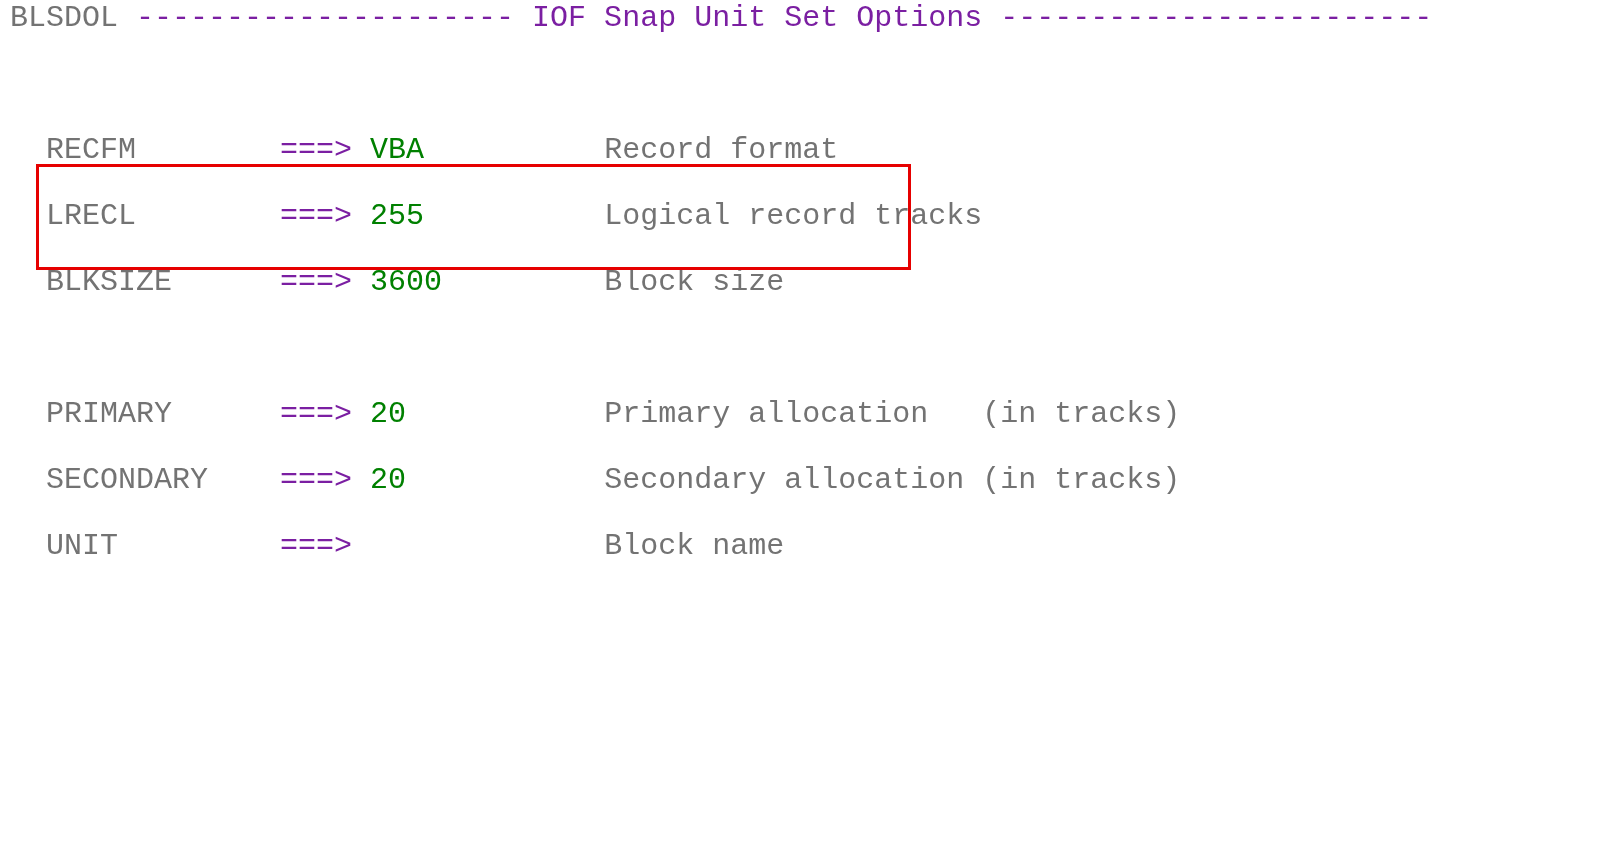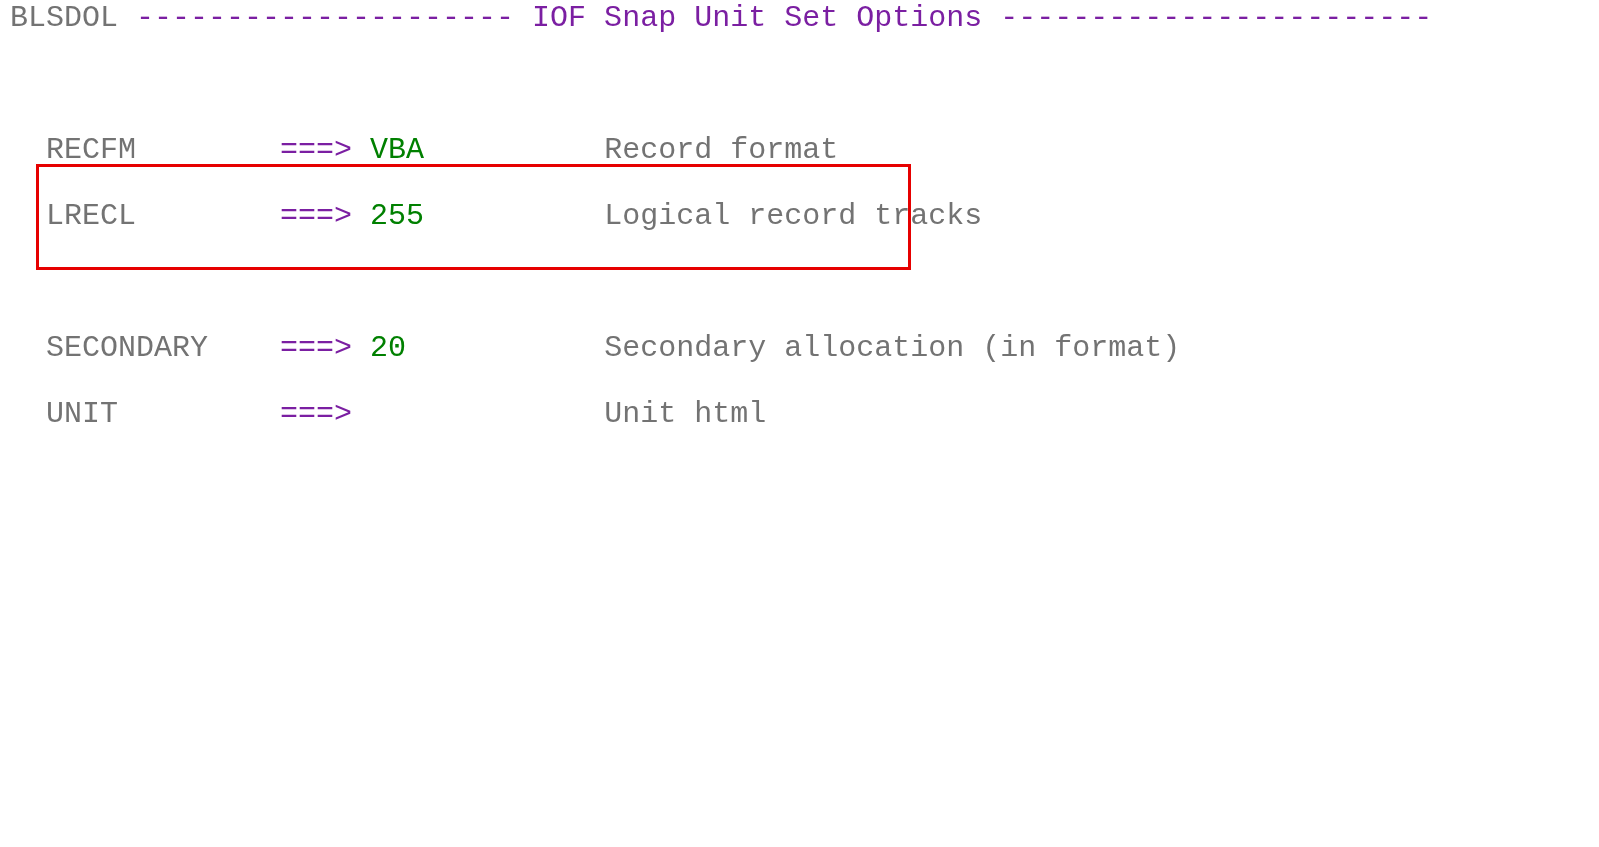--- a/index.html
+++ b/index.html
@@ -32,23 +32,25 @@
     box-sizing: border-box;
   }
 </style>
 </head>
 <body>
 
 <pre class="term"><span class="row"><span class="blue">BLSDOL</span> <span class="purple">---------------------</span><span class="purple"> IOF Snap Unit Set Options </span><span class="purple">------------------------</span></span>
 <span class="row"> </span>
 <span class="row"><span class="indent"></span><span class="blue">RECFM       </span> <span class="purple">===&gt;</span> <span class="green">VBA</span>          <span class="blue">Record format</span></span>
 <span class="row"><span class="indent"></span><span class="blue">LRECL       </span> <span class="purple">===&gt;</span> <span class="green">255</span>          <span class="blue">Logical record tracks</span></span>
+<span class="row"><span class="indent"></span><span class="blue">BLKSIZE     </span> <span class="purple">===&gt;</span> <span class="green">3600</span>         <span class="blue">Block size</span></span>
 <span class="row"> </span>
-<span class="row"><span class="indent"></span><span class="blue">SECONDARY   </span> <span class="purple">===&gt;</span> <span class="green">20</span>           <span class="blue">Secondary allocation (in format)</span></span>
-<span class="row"><span class="indent"></span><span class="blue">UNIT        </span> <span class="purple">===&gt;</span> <span class="green"></span>             <span class="blue">Unit html</span></span>
+<span class="row"><span class="indent"></span><span class="blue">PRIMARY     </span> <span class="purple">===&gt;</span> <span class="green">20</span>           <span class="blue">Primary allocation   (in tracks)</span></span>
+<span class="row"><span class="indent"></span><span class="blue">SECONDARY   </span> <span class="purple">===&gt;</span> <span class="green">20</span>           <span class="blue">Secondary allocation (in tracks)</span></span>
+<span class="row"><span class="indent"></span><span class="blue">UNIT        </span> <span class="purple">===&gt;</span> <span class="green"></span>             <span class="blue">Block name</span></span>
 
 
 
 
 
 
 
 
 
 

